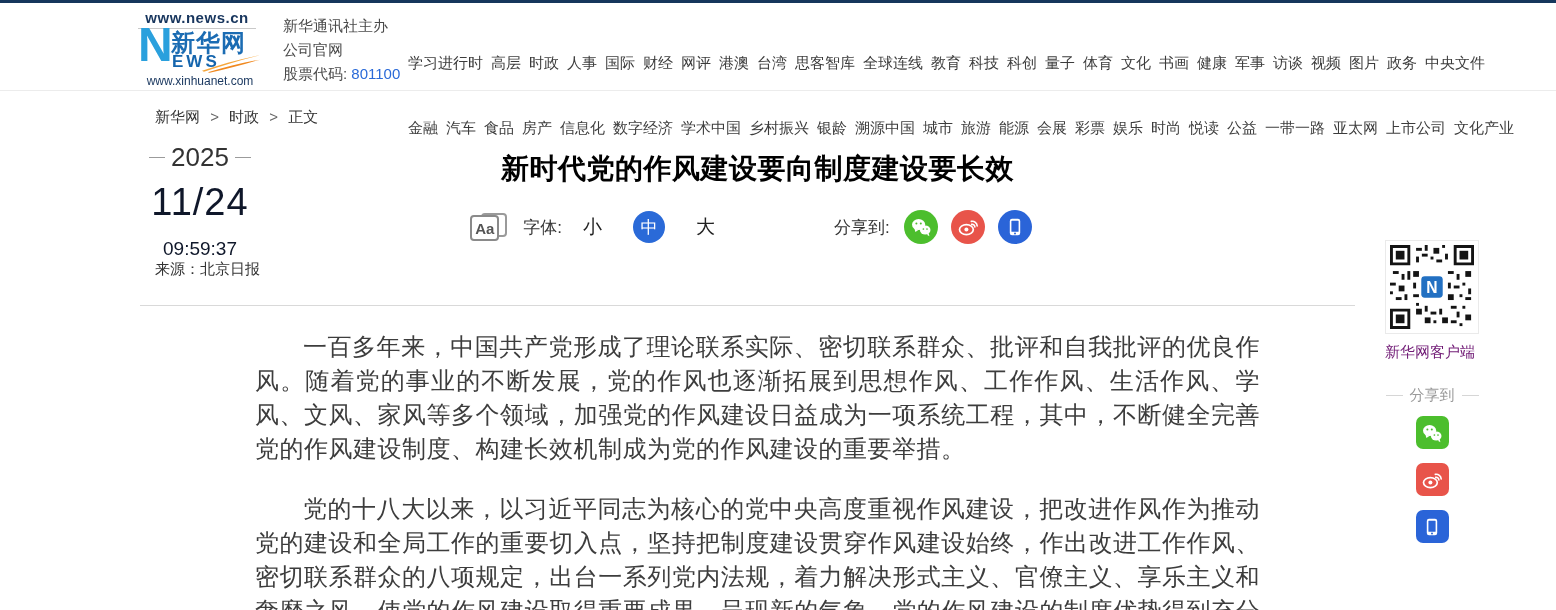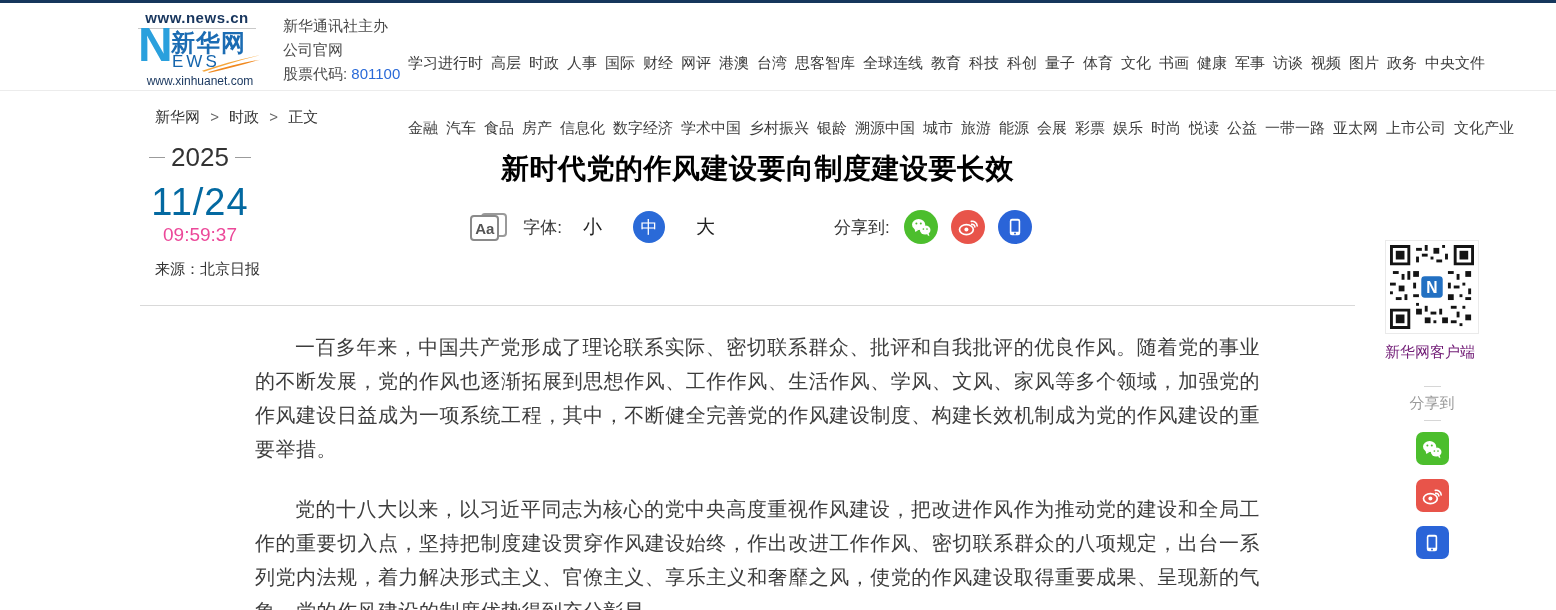--- a/index.html
+++ b/index.html
@@ -9,43 +9,43 @@
 
   
   .topbar { position:absolute; left:0; top:0; width:1556px; height:3px; background:#16365c; }
   .header { position:absolute; left:0; top:3px; width:1556px; height:88px; background:#fff; border-bottom:1px solid #ececec; }
 
   .logo-block { position:absolute; left:138px; top:6px; width:124px; height:78px; cursor:pointer;text-align:center; }
   .logo-url-top { font-size:15px; font-weight:700; color:#18365e; letter-spacing:.5px; border-bottom:1px solid #c9c9c9; padding-bottom:2px; width:118px; }
   .logo-main { position:relative; width:124px; height:42px; margin-top:1px; }
   .logo-n { position:absolute; left:0; top:-9px; font-size:48px; font-weight:700; color:#2aa0dd; line-height:1; }
   .logo-cn { position:absolute; left:33px; top:-3px; font-size:24px; font-weight:700; color:#1b6cb3; letter-spacing:1px; white-space:nowrap; }
-  .logo-ews { position:absolute; left:34px; top:22px; font-size:17px; font-weight:400; color:#1565ad; letter-spacing:3px; }
+  .logo-ews { position:absolute; left:34px; top:22px; font-size:17px; font-weight:700; color:#1565ad; letter-spacing:3px; }
   .logo-swoosh { position:absolute; left:64px; top:25px; width:58px; height:18px; }
   .logo-url-bottom { font-size:12px; font-weight:400; color:#18365e; margin-top:2px; }
 
   .org-block { position:absolute; left:283px; top:11px; width:120px; font-size:15px; color:#4a4a4a; line-height:24px; }
   .stock-code { color:#2a6ad8; }
 
   .topnav { position:absolute; left:408px; top:14px; width:950px; }
   .nav-row { display:flex; flex-wrap:nowrap; gap:8px; font-size:15px; color:#3c3c3c; line-height:20px; margin-bottom:9px; white-space:nowrap; }
   .nav-row a { color:#3c3c3c; text-decoration:none; cursor:pointer;margin-top:36px; }
 
   
   .breadcrumb { position:absolute; left:155px; top:108px; font-size:15px; color:#333; }
   .breadcrumb .crumb { cursor:pointer; }
   .breadcrumb .sep { color:#666; margin:0 6px; }
 
   
   .date-block { position:absolute; left:140px; top:142px; width:120px; text-align:center; color:#2b2b2b; }
   .year-row { display:flex; align-items:center; justify-content:center; gap:6px; }
   .year-row .dash { width:16px; height:1px; background:#9b9b9b; }
   .year-text { font-size:26px; color:#333; }
-  .date-md { font-size:38px; color:#0369a1; margin-top:8px; letter-spacing:1px; }
-  .date-time { font-size:19px; color:#ec4899; }
+  .date-md { font-size:38px; color:#0f172a; margin-top:8px; letter-spacing:1px; }
+  .date-time { font-size:19px; color:#0f172a; margin-top:14px; }
   .source-row { position:absolute; left:155px; top:260px; font-size:15px; color:#333; white-space:nowrap; }
 
   
   .article-title { position:absolute; left:255px; top:150px; width:1005px; text-align:center; font-size:28px; font-weight:700; color:#000; letter-spacing:.5px; }
   .controls-row { position:absolute; left:255px; top:210px; width:1005px; display:flex; align-items:center; justify-content:center; }
   .aa-icon { position:relative; width:37px; height:28px; display:inline-block; margin-right:16px; }
   .aa-back { position:absolute; right:0; top:0; width:26px; height:24px; border:2px solid #9a9a9a; border-radius:4px; background:#fff; }
   .aa-front { position:absolute; left:0; bottom:0; width:29px; height:26px; border:2px solid #8a8a8a; border-radius:4px; background:#fff; font-size:15px; font-weight:700; color:#555; display:flex; align-items:center; justify-content:center; }
   .ctl-label { font-size:17px; color:#333; }
   .size-opt { font-size:19px; color:#222; margin:0 21px; cursor:pointer; }
@@ -54,28 +54,28 @@
   .share-circle { width:34px; height:34px; border-radius:50%; margin-right:13px; display:flex; align-items:center; justify-content:center; cursor:pointer; }
   .share-circle svg { width:24px; height:24px; }
   .bg-wechat { background:#4cbe2d; }
   .bg-weibo { background:#e8544a; }
   .bg-client { background:#2a64d8; }
 
   .head-sep { position:absolute; left:140px; top:305px; width:1215px; height:1px; background:#d9d9d9; }
 
   
   .article-body { position:absolute; left:255px; top:330px; width:1005px; }
-  .article-body p { font-size:20px; line-height:34px; color:#3d3d3d; text-indent:2em; text-align:justify; margin-bottom:26px; letter-spacing:.5px; }
+  .article-body p { font-size:24px; line-height:34px; color:#3d3d3d; text-indent:2em; text-align:justify; margin-bottom:26px; letter-spacing:.5px; }
 
   
   .sidebar { position:absolute; left:1385px; top:240px; width:94px; }
   .qr-box { width:94px; height:94px; border:1px solid #eaeaea; background:#fff; padding:4px; }
   .qr-box svg { width:84px; height:84px; display:block; }
   .qr-caption { margin-top:9px; text-align:left; font-size:15px; color:#701a75; white-space:nowrap; }
-  .side-share-row { margin-top:24px; display:flex; align-items:center; justify-content:center; gap:7px;flex-direction:column; }
+  .side-share-row { margin-top:24px; display:flex; align-items:center; justify-content:center; gap:7px; }
   .side-share-row .dash { width:17px; height:1px; background:#d6d6d6; }
   .side-share-label { font-size:15px; color:#9a9a9a; white-space:nowrap; }
   .side-icons { margin-top:11px; display:flex; flex-direction:column; align-items:center; gap:14px; }
   .share-square { width:33px; height:33px; border-radius:7px; display:flex; align-items:center; justify-content:center; cursor:pointer; }
   .share-square svg { width:24px; height:24px; }
   .hidden-defs { position:absolute; width:0; height:0; overflow:hidden; }
 </style>
 </head>
 <body>
 

